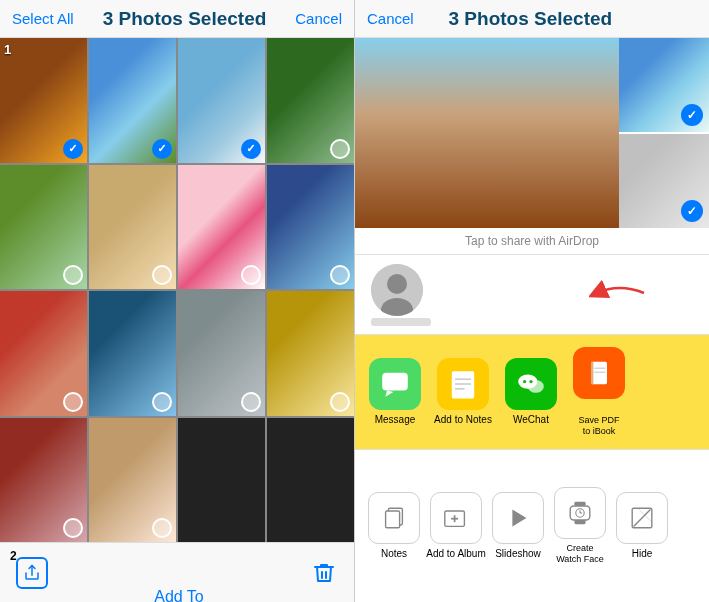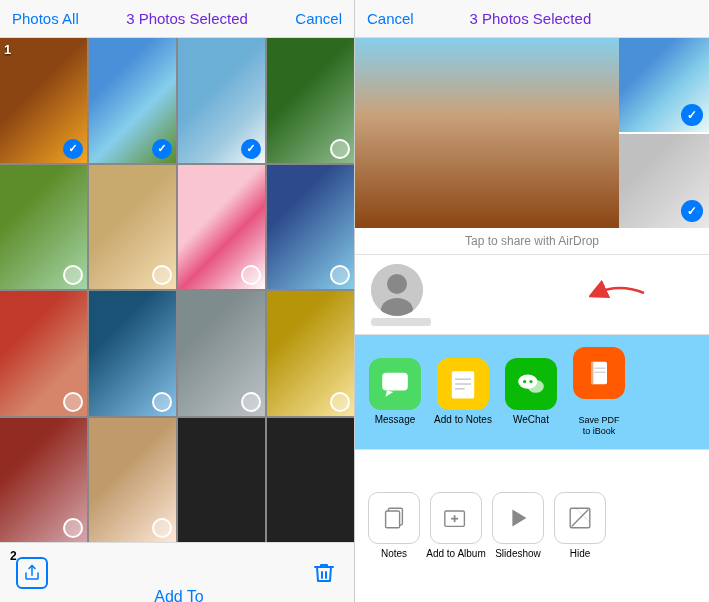--- a/index.html
+++ b/index.html
@@ -32,23 +32,23 @@
       border-bottom: 1px solid #ddd;
     }
 
     .left-header-select {
       color: #007aff;
       font-size: 15px;
       cursor: pointer;
     }
 
     .left-header-title {
-      color: #6d28d9;
-      font-size: 15px;
-      font-weight: 400;
+      color: #0c4a6e;
+      font-size: 19px;
+      font-weight: 700;
     }
 
     .left-header-cancel {
       color: #007aff;
       font-size: 15px;
       cursor: pointer;
     }
 
     .photo-grid {
       flex: 1;
@@ -289,21 +289,21 @@
       position: absolute;
       right: 60px;
       top: 50%;
       transform: translateY(-50%);
     }
 
     .apps-row {
       display: flex;
       flex-direction: row;
       align-items: center;
-      background: #7dd3fc;
+      background: #fde047;
       padding: 12px 8px;
       gap: 4px;
       border-bottom: 1px solid #e0e0e0;
       overflow: hidden;
     }
 
     .app-item {
       display: flex;
       flex-direction: column;
       align-items: center;
@@ -394,21 +394,21 @@
     .prev-s1-bg { background: linear-gradient(135deg, #4a90d9 30%, #87ceeb 60%, #e8f8f5 100%); }
     .prev-s2-bg { background: linear-gradient(135deg, #c0c0c0 30%, #e8e8e8 100%); }
 
     .left-footer-spacer { flex: 1; }
   </style>
 </head>
 <body>
 
 <div class="left-panel">
   <div class="left-header">
-    <span class="left-header-select">Photos All</span>
+    <span class="left-header-select">Select All</span>
     <span class="left-header-title">3 Photos Selected</span>
     <span class="left-header-cancel">Cancel</span>
   </div>
 
   <div class="photo-grid">
 
     <div class="photo-cell c1">
       <span class="photo-number">1</span>
       <div class="check-circle selected"></div>
     </div>
@@ -598,20 +598,33 @@
       <div class="action-icon">
         <svg viewBox="0 0 40 40" width="28" height="28">
           <polygon points="12,8 32,20 12,32" fill="#888"></polygon>
         </svg>
       </div>
       <span class="action-label">Slideshow</span>
     </div>
     <div class="action-item">
       <div class="action-icon">
         <svg viewBox="0 0 40 40" width="28" height="28">
+          <rect x="12" y="4" width="16" height="6" rx="2" fill="#888"></rect>
+          <rect x="12" y="30" width="16" height="6" rx="2" fill="#888"></rect>
+          <rect x="6" y="10" width="28" height="20" rx="5" fill="none" stroke="#888" stroke-width="2"></rect>
+          <circle cx="20" cy="20" r="6" fill="none" stroke="#888" stroke-width="1.5"></circle>
+          <line x1="20" y1="16" x2="20" y2="20" stroke="#888" stroke-width="1.5"></line>
+          <line x1="20" y1="20" x2="23" y2="20" stroke="#888" stroke-width="1.5"></line>
+        </svg>
+      </div>
+      <span class="action-label" style="font-size:9px;">Create<br>Watch Face</span>
+    </div>
+    <div class="action-item">
+      <div class="action-icon">
+        <svg viewBox="0 0 40 40" width="28" height="28">
           <rect x="6" y="6" width="28" height="28" rx="2" fill="none" stroke="#888" stroke-width="2"></rect>
           <line x1="8" y1="32" x2="32" y2="8" stroke="#888" stroke-width="2"></line>
           <line x1="14" y1="6" x2="34" y2="26" stroke="#888" stroke-width="1" opacity="0.4"></line>
         </svg>
       </div>
       <span class="action-label">Hide</span>
     </div>
   </div>
 </div>
 

